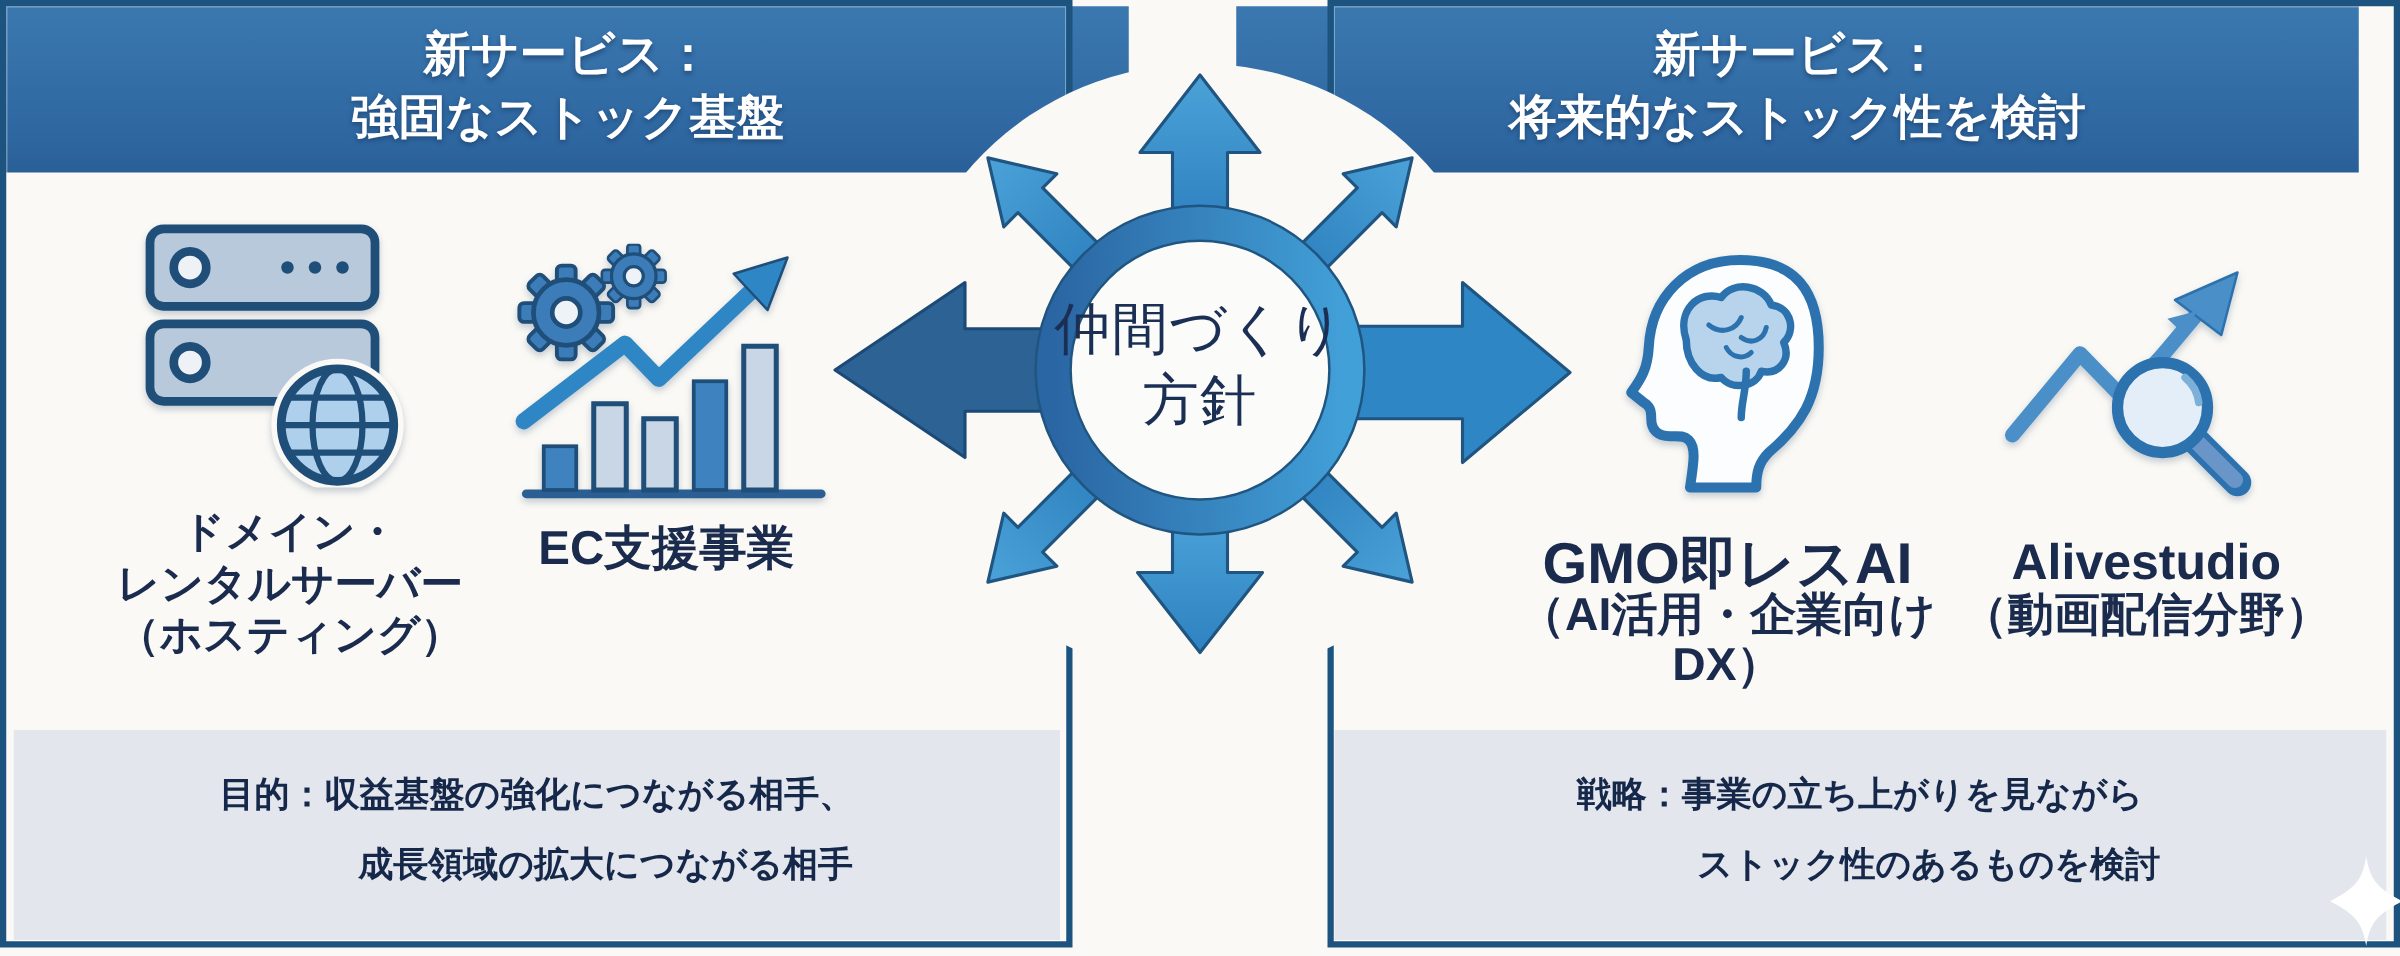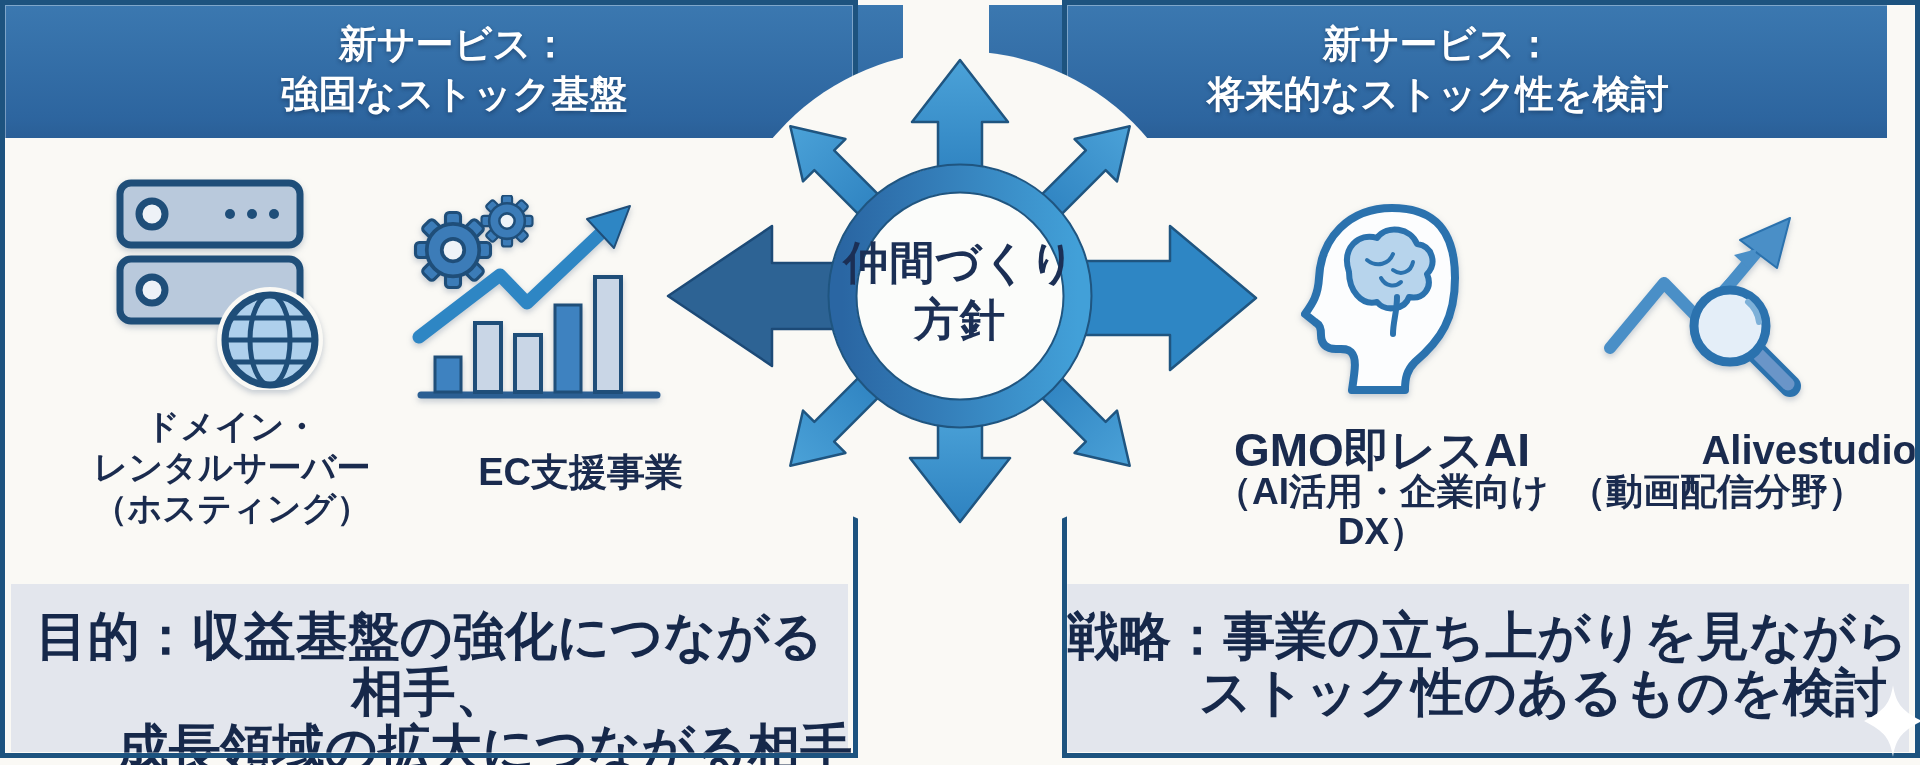--- a/index.html
+++ b/index.html
@@ -25,43 +25,43 @@
     border:5px solid #1d537f; box-sizing:border-box;
     background:transparent; z-index:2;
     box-shadow:inset 0 0 0 1px rgba(255,255,255,.35);
   }
   .frame-left{left:0;}
   .frame-right{left:1062px;}
   
   .footer{
     position:absolute; top:584px; height:168px; z-index:1;
     background:#e3e6ed; color:#16284a; font-weight:bold;
-    font-size:52px; line-height:56px; text-align:center;
+    font-size:28px; line-height:56px; text-align:center;
     padding-top:24px; box-sizing:border-box;
   }
   .footer-left{left:11px; width:837px;}
   .footer-right{left:1067px; width:842px;}
   .footer .line2{transform:translateX(55px);}
   
   .icon{position:absolute; z-index:2;}
   .icon svg{display:block; filter:drop-shadow(0 3px 3px rgba(30,60,100,.25));}
   
   .label{position:absolute; z-index:2; text-align:center; color:#1a2b4e; font-weight:bold;}
   .domain-label{left:42px; top:406px; width:380px; font-size:34px; line-height:41px;}
-  .ec-label{left:383px; top:449px; width:300px; font-size:38px; line-height:46px;text-align:right;}
+  .ec-label{left:383px; top:416px; width:300px; font-size:38px; line-height:46px;}
   .gmo-label{left:1182px; top:428px; width:400px;}
   .alive-label{left:1517px; top:428px; width:400px;}
   .item-title{font-size:46px; line-height:44px;}
-  .alive-label .item-title{font-size:40px;text-align:right;}
+  .alive-label .item-title{font-size:40px;}
   .item-sub{font-size:37px; line-height:40px;}
   
   .hub-svg{position:absolute; left:590px; top:0; z-index:3;}
   .hub-text{
     position:absolute; left:835px; top:234px; width:250px; z-index:4;
-    text-align:center; color:#1b2f55; font-weight:bold;
+    text-align:center; color:#1b2f55; font-weight:normal;
     font-size:45px; line-height:57px; letter-spacing:1px;
   }
   .sparkle{position:absolute; left:1864px; top:684px; z-index:5;}
 </style>
 </head>
 <body>
 
 <div class="stage">
 
   <div class="header header-left">

